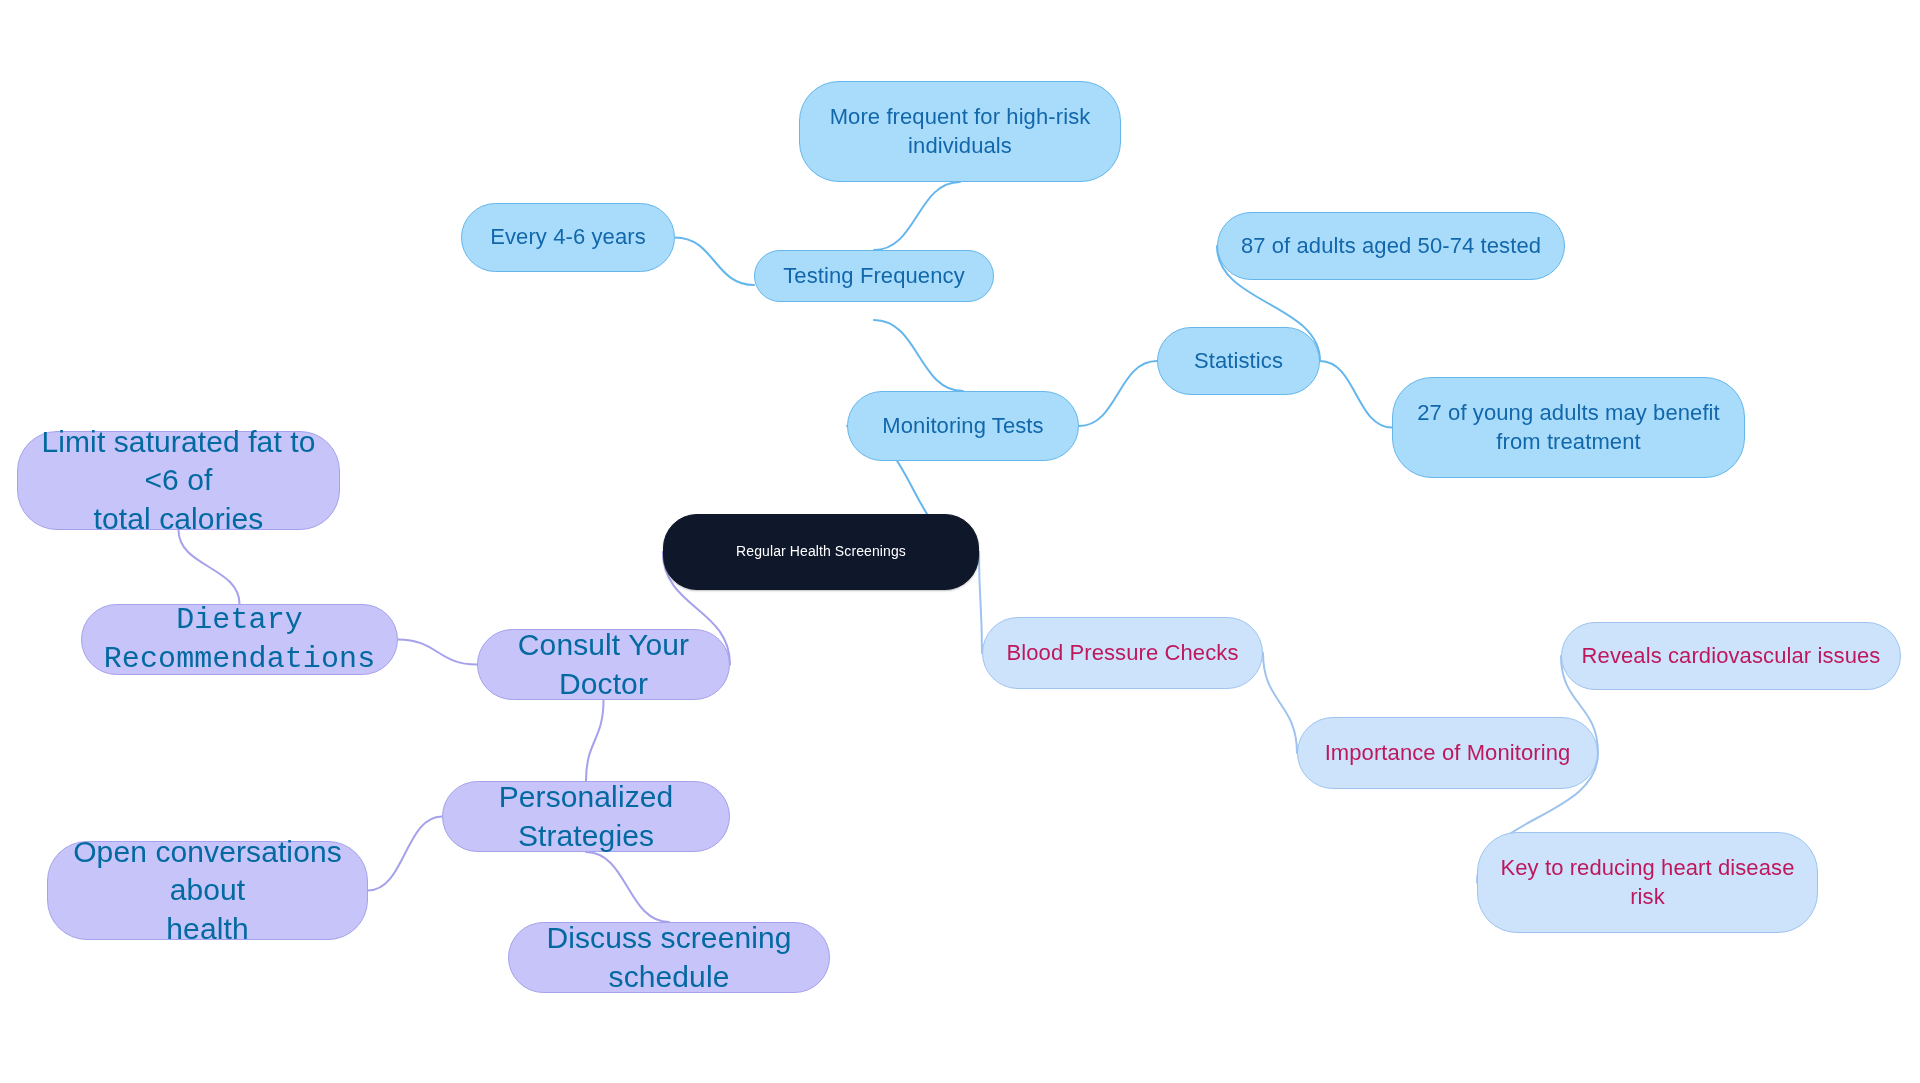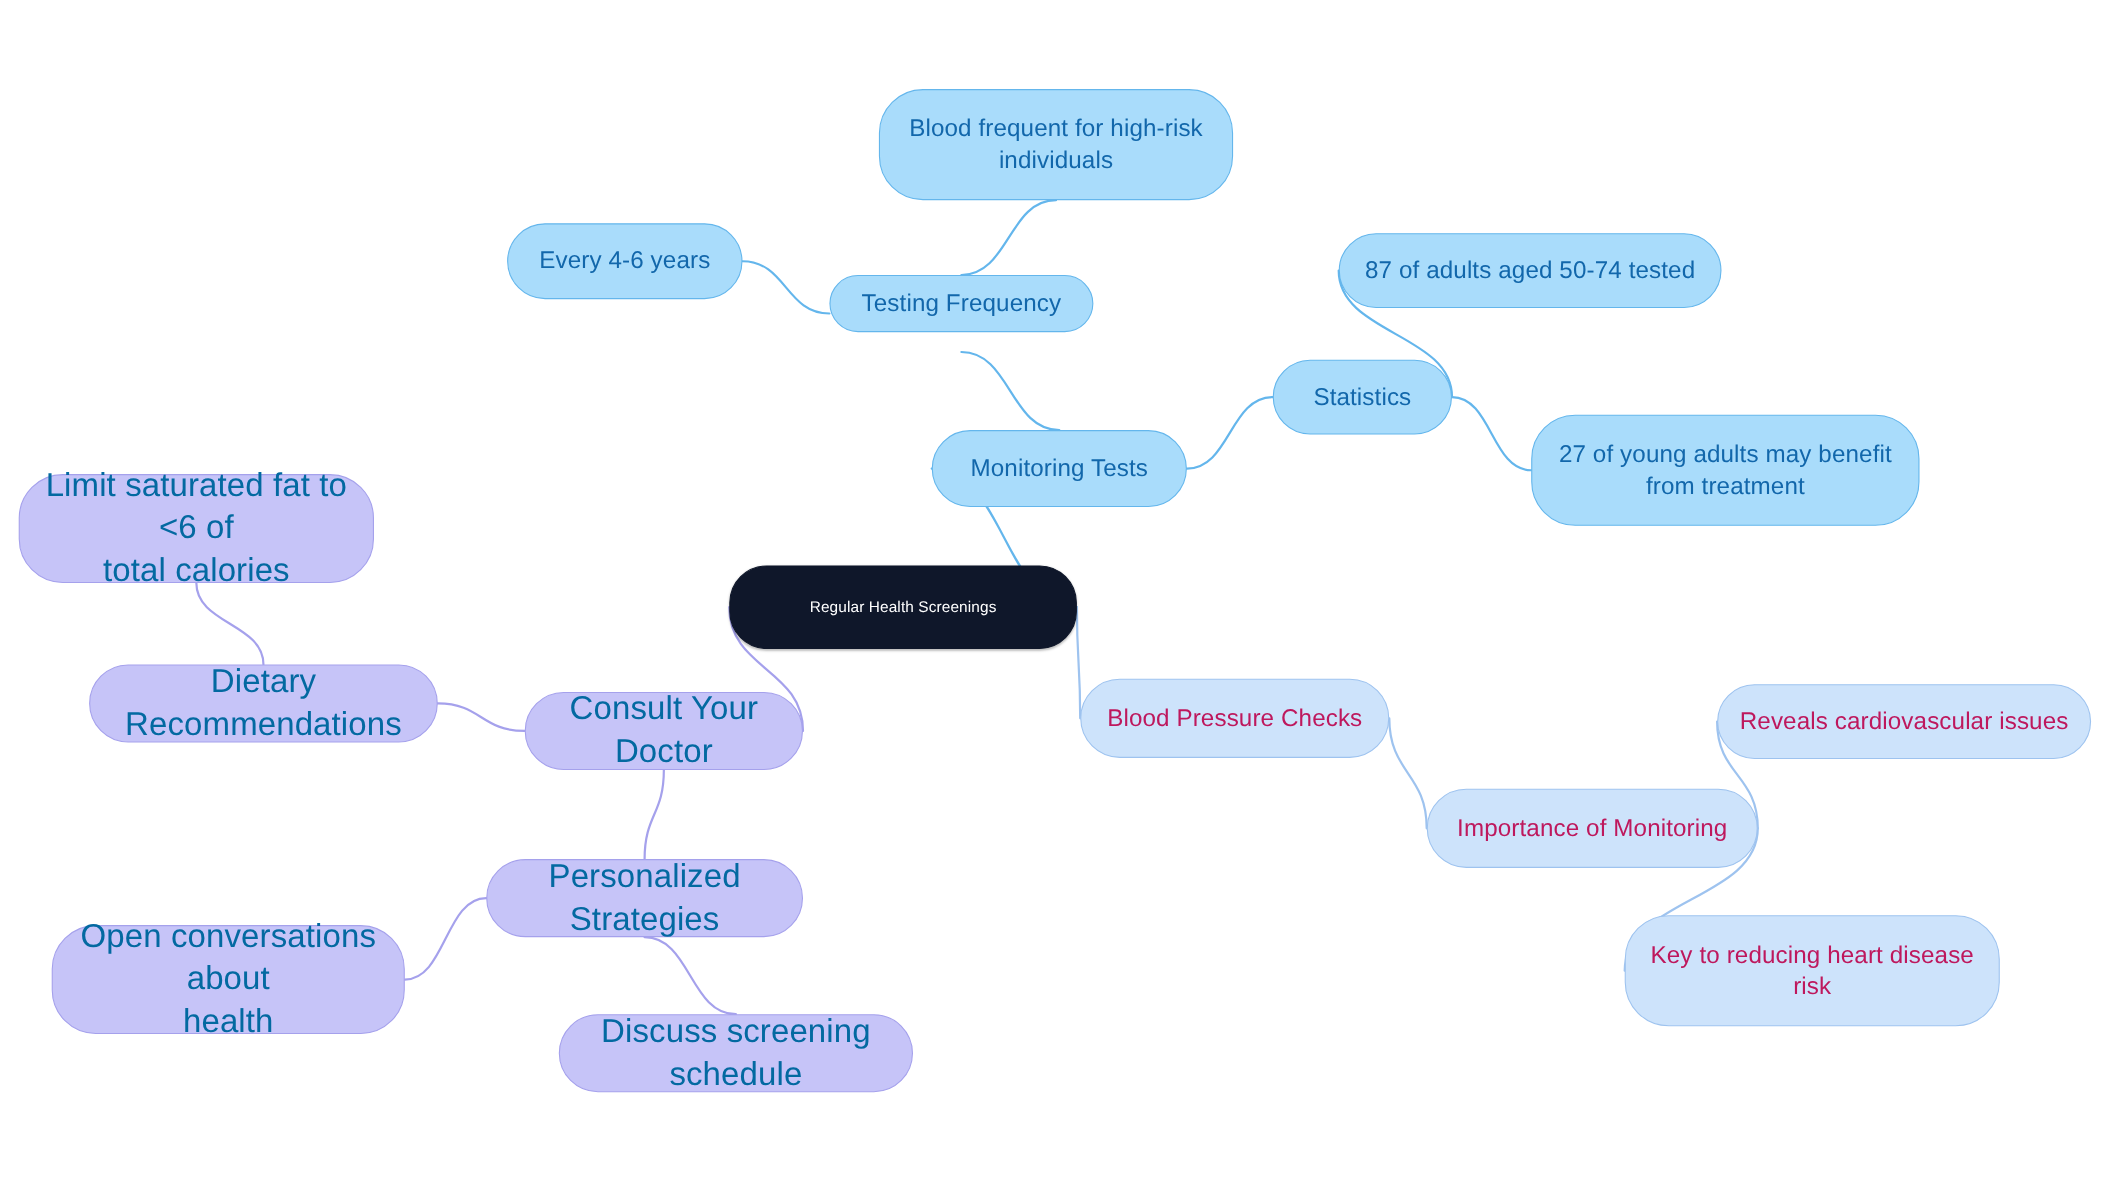--- a/index.html
+++ b/index.html
@@ -88,33 +88,33 @@
       <path d="M 239.5 604 C 239.5 567, 178.5 567, 178.5 530" fill="none" stroke="#a5a1ec" stroke-width="2" stroke-linecap="round"></path>
       <path d="M 603.5 700 C 603.5 740.5, 586 740.5, 586 781" fill="none" stroke="#a5a1ec" stroke-width="2" stroke-linecap="round"></path>
       <path d="M 442 816.5 C 405 816.5, 405 890.5, 368 890.5" fill="none" stroke="#a5a1ec" stroke-width="2" stroke-linecap="round"></path>
       <path d="M 586 852 C 627.5 852, 627.5 922, 669 922" fill="none" stroke="#a5a1ec" stroke-width="2" stroke-linecap="round"></path>
     </svg>
   <div id="nodes">
       <div class="node root" style="left: 663px; top: 514px; width: 316px; height: 76px;">Regular Health Screenings</div>
       <div class="node blue1" style="left: 847px; top: 391px; width: 232px; height: 70px;">Monitoring Tests</div>
       <div class="node blue1" style="left: 754px; top: 250px; width: 240px; height: 52px;">Testing Frequency</div>
       <div class="node blue1" style="left: 461px; top: 203px; width: 214px; height: 69px;">Every 4-6 years</div>
-      <div class="node blue1" style="left: 799px; top: 81px; width: 322px; height: 101px;">Blood frequent for high-risk
+      <div class="node blue1" style="left: 799px; top: 81px; width: 322px; height: 101px;">More frequent for high-risk
 individuals</div>
       <div class="node blue1" style="left: 1157px; top: 327px; width: 163px; height: 68px;">Statistics</div>
       <div class="node blue1" style="left: 1217px; top: 212px; width: 348px; height: 68px;">87 of adults aged 50-74 tested</div>
       <div class="node blue1" style="left: 1392px; top: 377px; width: 353px; height: 101px;">27 of young adults may benefit
 from treatment</div>
       <div class="node blue2" style="left: 982px; top: 617px; width: 281px; height: 72px;">Blood Pressure Checks</div>
       <div class="node blue2" style="left: 1297px; top: 717px; width: 301px; height: 72px;">Importance of Monitoring</div>
       <div class="node blue2" style="left: 1561px; top: 622px; width: 340px; height: 68px;">Reveals cardiovascular issues</div>
       <div class="node blue2" style="left: 1477px; top: 832px; width: 341px; height: 101px;">Key to reducing heart disease
 risk</div>
       <div class="node purple" style="left: 477px; top: 629px; width: 253px; height: 71px; text-align: center;">Consult Your Doctor</div>
-      <div class="node purple" style="left: 81px; top: 604px; width: 317px; height: 71px;">Dietary Recommendations</div>
+      <div class="node purple" style="left: 81px; top: 604px; width: 317px; height: 71px; font-family: Liberation Mono, monospace;">Dietary Recommendations</div>
       <div class="node purple" style="left: 17px; top: 431px; width: 323px; height: 99px;">Limit saturated fat to &lt;6 of
 total calories</div>
       <div class="node purple" style="left: 442px; top: 781px; width: 288px; height: 71px;">Personalized Strategies</div>
       <div class="node purple" style="left: 47px; top: 841px; width: 321px; height: 99px;">Open conversations about
 health</div>
       <div class="node purple" style="left: 508px; top: 922px; width: 322px; height: 71px;">Discuss screening schedule</div>
     </div>
 </div>
 
 </body></html>

